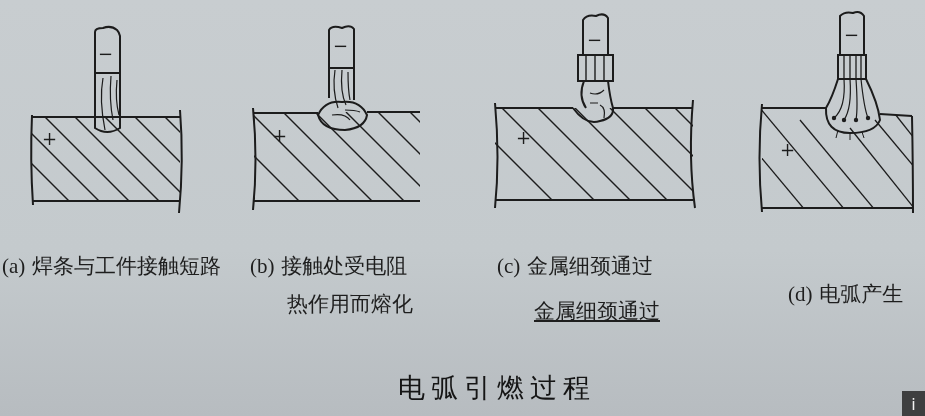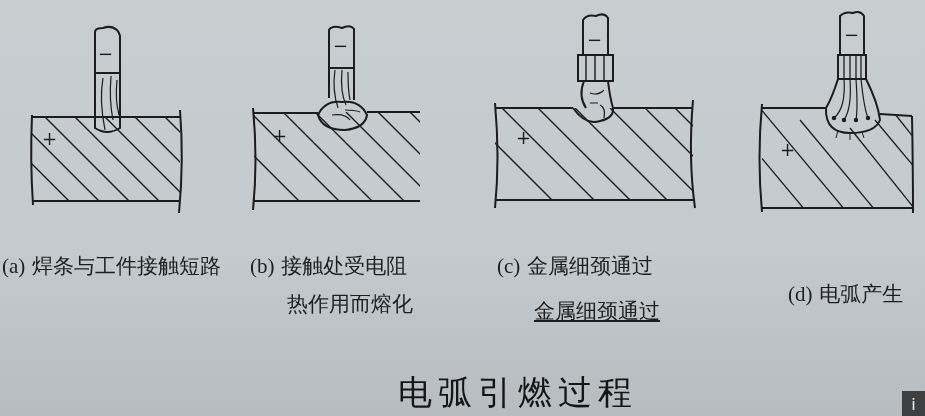--- a/index.html
+++ b/index.html
@@ -13,21 +13,21 @@
     .figure { position: absolute; left: 0; top: 0; width: 925px; height: 416px; }
     .panel { position: absolute; }
     .panel svg { display: block; }
     .caption {
       position: absolute; font-size: 21px; line-height: 26px; color: #1e1e1e;
       white-space: nowrap;
     }
     .caption .lbl { font-family: "Liberation Serif", serif; }
     .caption .line2 { display: block; }
     .title {
-      position: absolute; left: 398px; top: 370px; font-size: 34px; letter-spacing: 6px;
+      position: absolute; left: 398px; top: 370px; font-size: 27px; letter-spacing: 6px;
       color: #151515; font-family: "DejaVu Sans", sans-serif;
     }
     .info-badge {
       position: absolute; right: 0; bottom: 0; width: 23px; height: 25px;
       background: #3e3f40; color: #f2f2f2; font-family: "DejaVu Sans", sans-serif;
       font-size: 16px; text-align: center; line-height: 27px; cursor: pointer;
     }
   </style>
 </head>
 <body>

